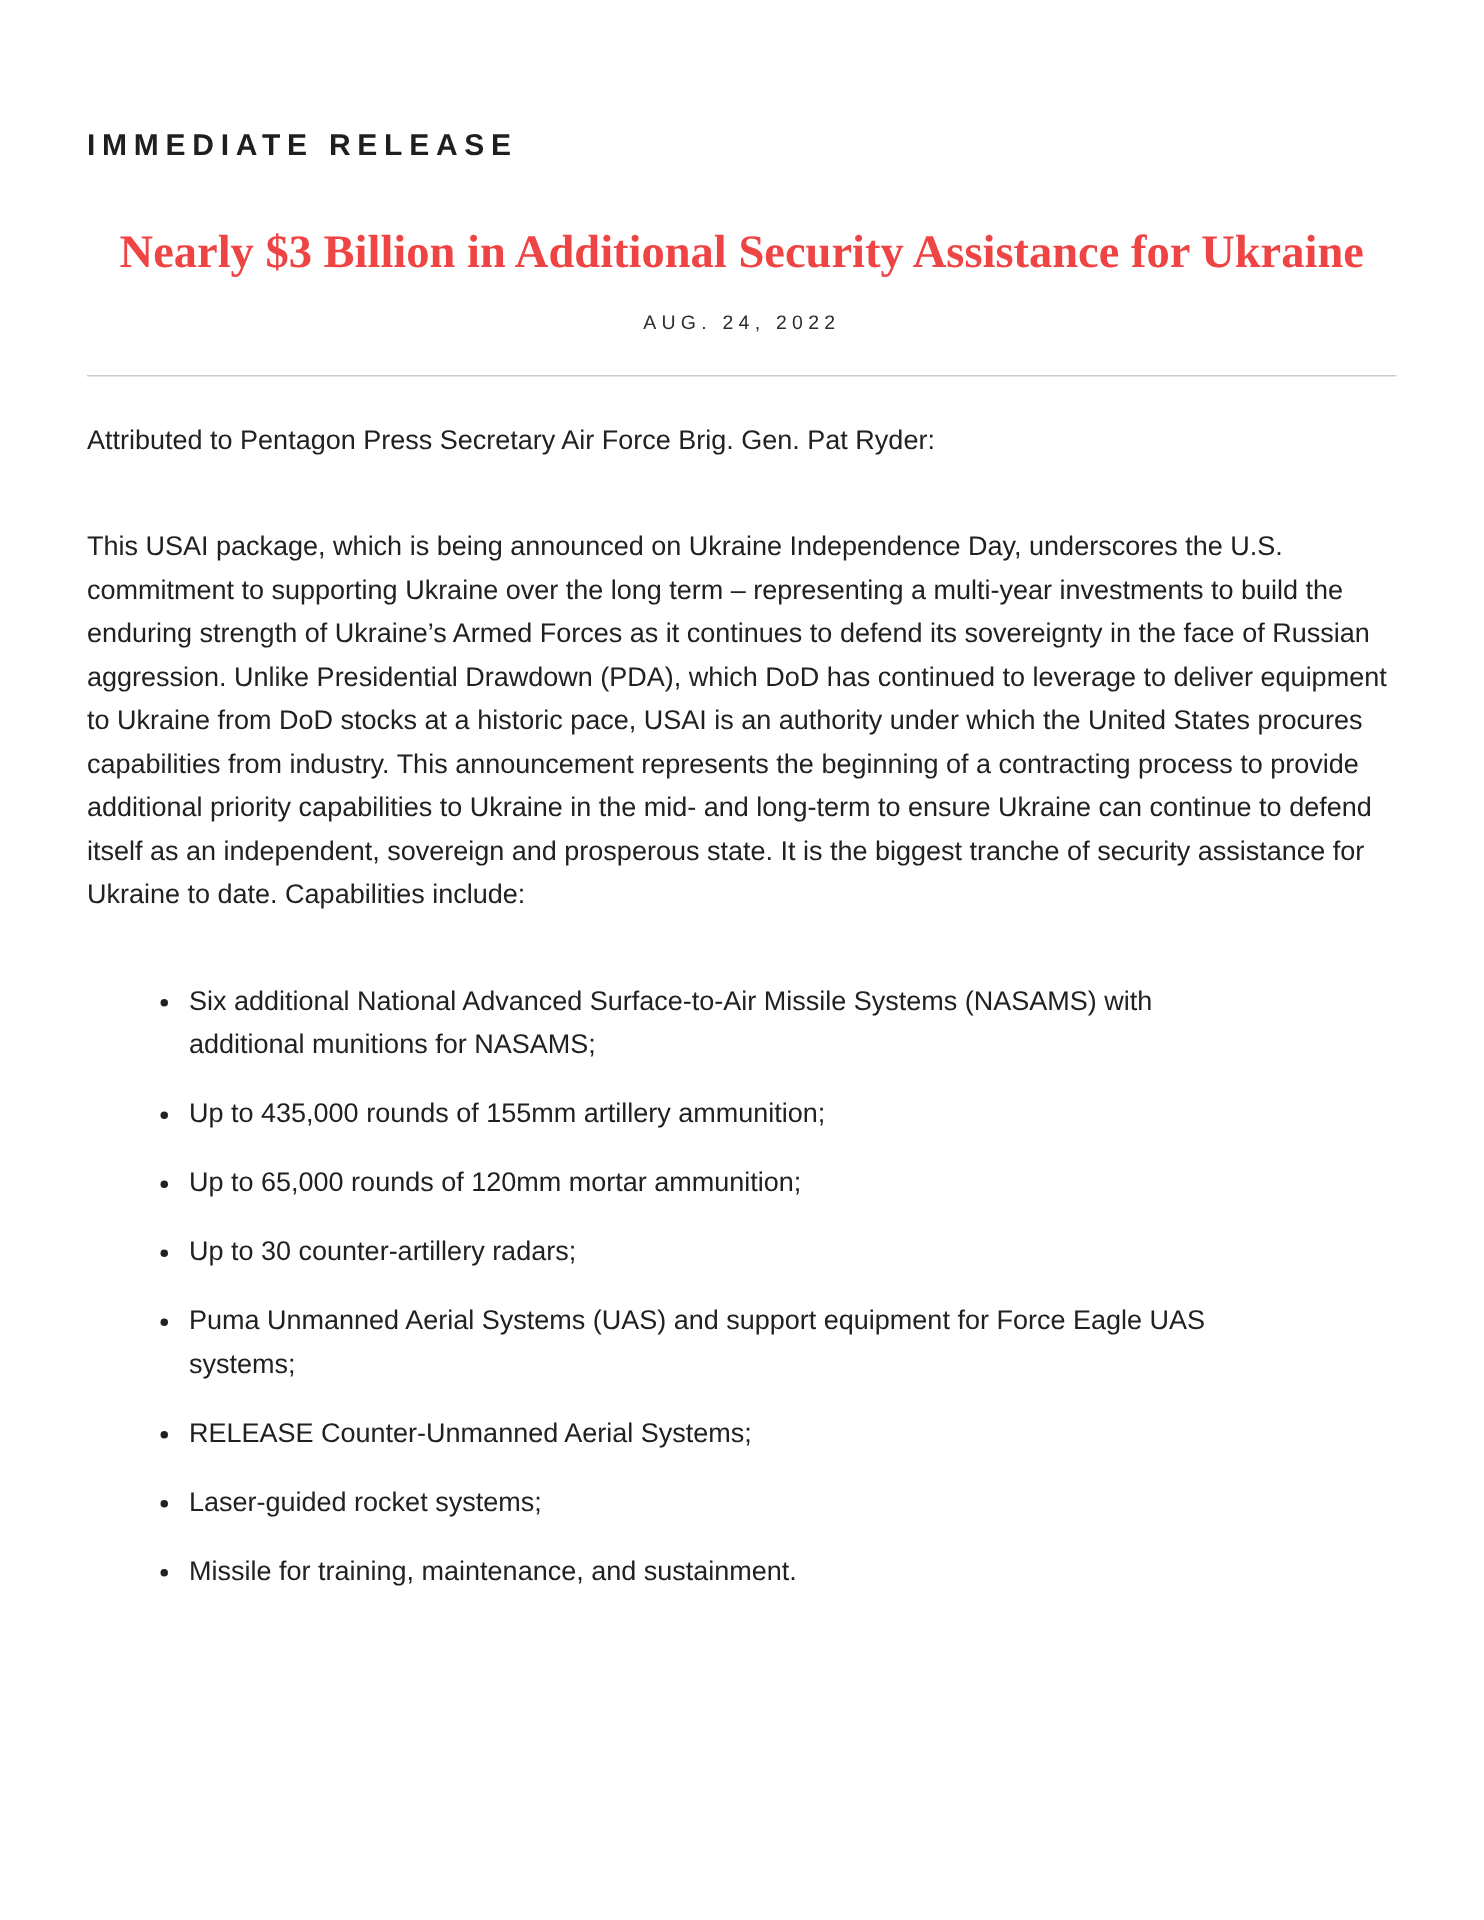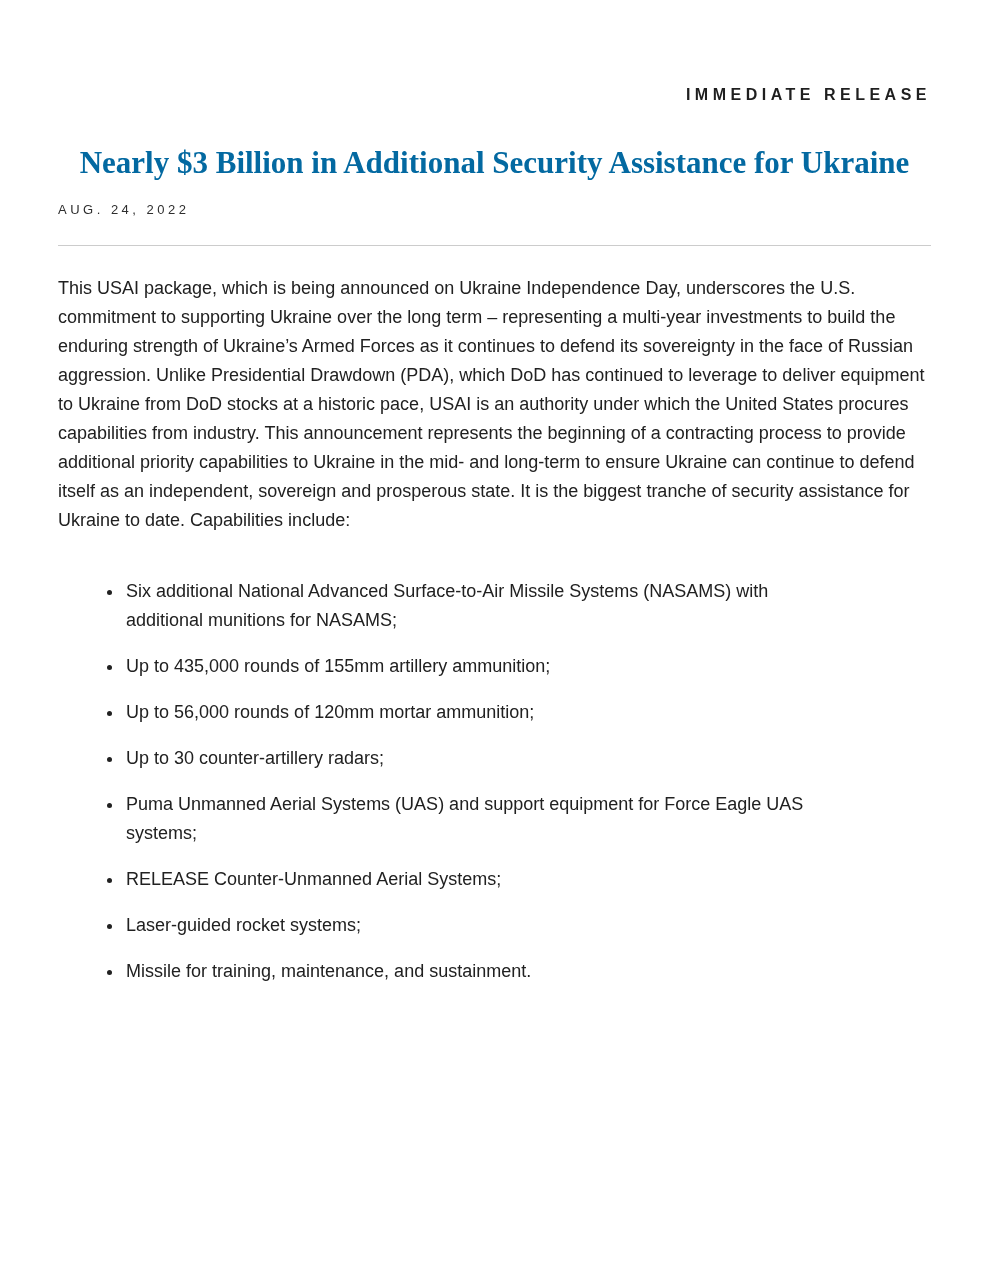--- a/index.html
+++ b/index.html
@@ -12,37 +12,38 @@
     overflow: hidden;
     -webkit-font-smoothing: antialiased;
   }
   .page {
     width: 989px;
     height: 1280px;
     padding: 86px 58px 40px 58px;
     background: #ffffff;
   }
   .kicker {
-    text-align: right;
-    font-size: 16px;
+    text-align: left;
+    font-size: 20px;
     font-weight: 700;
     letter-spacing: 4.5px;
     color: #1f1f1f;
   }
   .title {
     margin-top: 40px;
     text-align: center;
     font-family: "Liberation Serif", serif;
     font-weight: 700;
     font-size: 31px;
     line-height: 38px;
-    color: #0369a1;
+    color: #ef4444;
   }
   .date {
     margin-top: 20px;
+    text-align: center;
     font-size: 13px;
     font-weight: 400;
     letter-spacing: 3.5px;
     color: #2e2e2e;
   }
   .divider {
     margin-top: 28px;
     border: 0;
     border-top: 1px solid #cccccc;
     height: 0;
@@ -79,28 +80,29 @@
   <div class="kicker">IMMEDIATE RELEASE</div>
 
   <h1 class="title">Nearly $3 Billion in Additional Security Assistance for Ukraine</h1>
 
   <div class="date">AUG. 24, 2022</div>
 
   <hr class="divider">
 
   <div class="body-copy">
 
+    <p>Attributed to Pentagon Press Secretary Air Force Brig. Gen. Pat Ryder:</p>
 
 
     <p>This USAI package, which is being announced on Ukraine Independence Day, underscores the U.S. commitment to supporting Ukraine over the long term – representing a multi-year investments to build the enduring strength of Ukraine’s Armed Forces as it continues to defend its sovereignty in the face of Russian aggression. Unlike Presidential Drawdown (PDA), which DoD has continued to leverage to deliver equipment to Ukraine from DoD stocks at a historic pace, USAI is an authority under which the United States procures capabilities from industry. This announcement represents the beginning of a contracting process to provide additional priority capabilities to Ukraine in the mid- and long-term to ensure Ukraine can continue to defend itself as an independent, sovereign and prosperous state. It is the biggest tranche of security assistance for Ukraine to date. Capabilities include:</p>
 
     <ul class="capabilities">
       <li>Six additional National Advanced Surface-to-Air Missile Systems (NASAMS) with additional munitions for NASAMS;</li>
       <li>Up to 435,000 rounds of 155mm artillery ammunition;</li>
-      <li>Up to 56,000 rounds of 120mm mortar ammunition;</li>
+      <li>Up to 65,000 rounds of 120mm mortar ammunition;</li>
       <li>Up to 30 counter-artillery radars;</li>
       <li>Puma Unmanned Aerial Systems (UAS) and support equipment for Force Eagle UAS systems;</li>
       <li>RELEASE Counter-Unmanned Aerial Systems;</li>
       <li>Laser-guided rocket systems;</li>
       <li>Missile for training, maintenance, and sustainment.</li>
     </ul>
 
   </div>
 
 </div>

